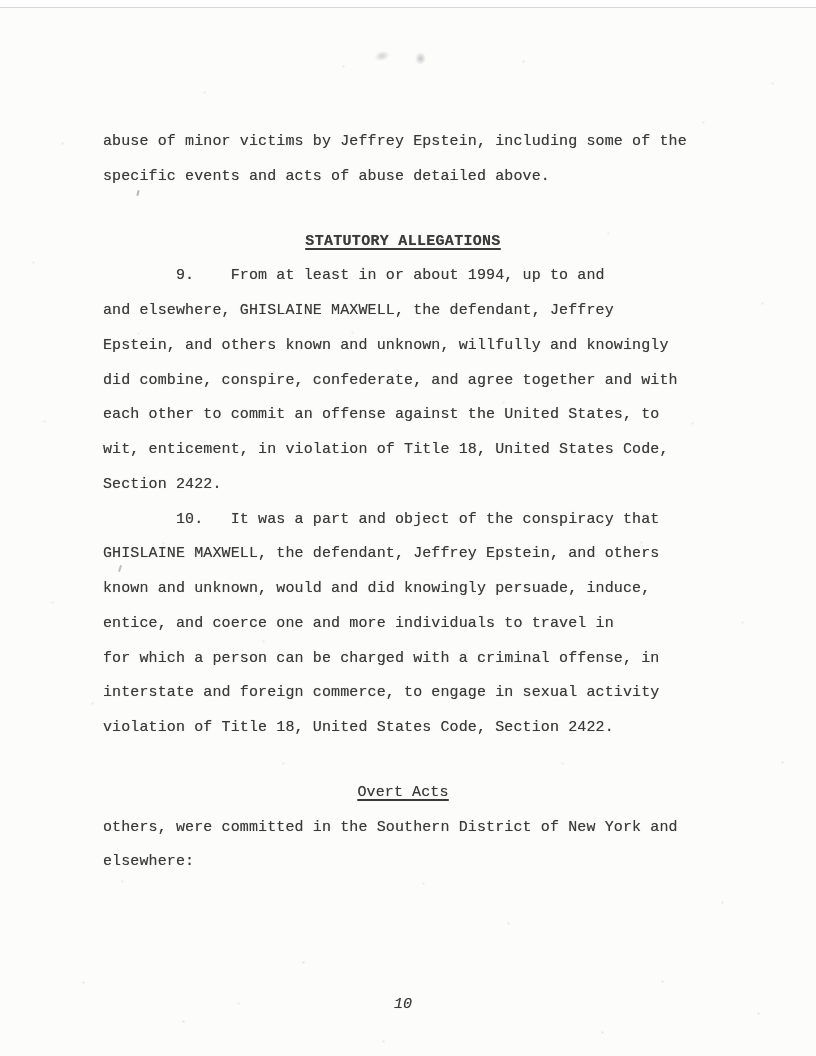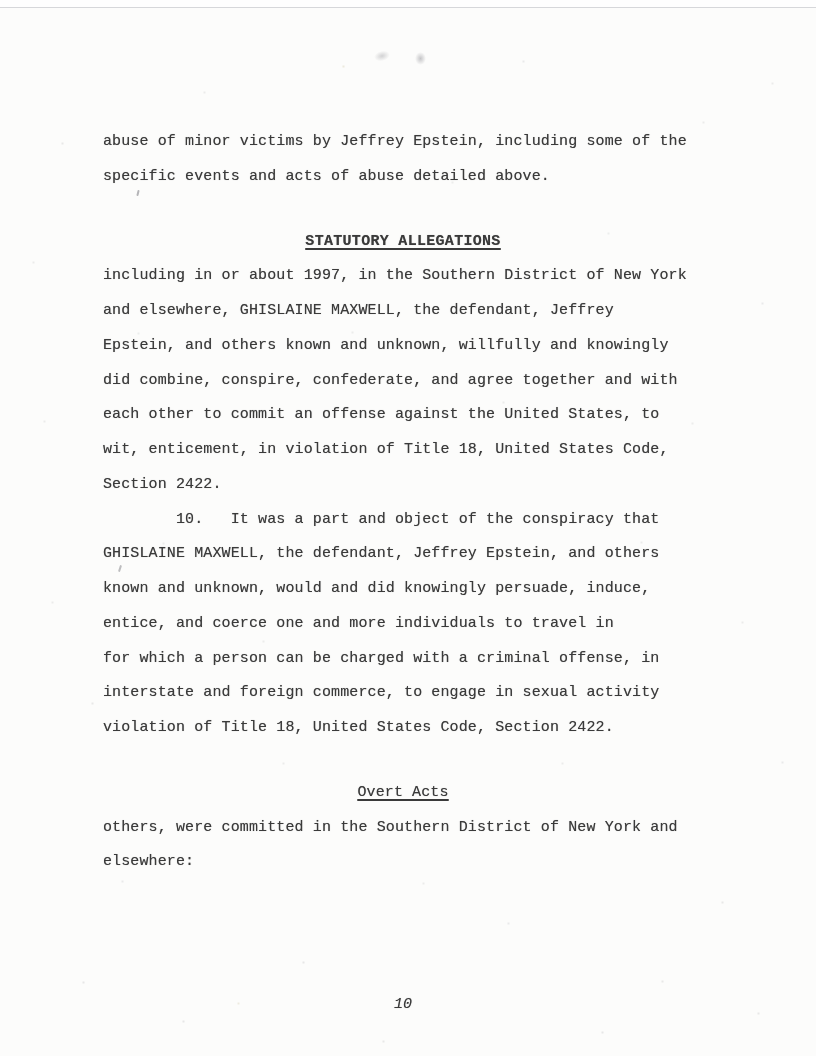--- a/index.html
+++ b/index.html
@@ -133,21 +133,21 @@
   <div class="speckles"></div>
   <div class="smudge-a"></div>
   <div class="smudge-b"></div>
   <div class="tick-a"></div>
   <div class="tick-b"></div>
 
   <div class="content">
     <div class="line">abuse of minor victims by Jeffrey Epstein, including some of the</div>
     <div class="line">specific events and acts of abuse detailed above.</div>
     <div class="line heading"><span class="u bold">STATUTORY ALLEGATIONS</span></div>
-    <div class="line">including in or about 1997, in the Southern District of New York</div>
+    <div class="line">        9.    From at least in or about 1994, up to and</div>
     <div class="line">and elsewhere, GHISLAINE MAXWELL, the defendant, Jeffrey</div>
     <div class="line">Epstein, and others known and unknown, willfully and knowingly</div>
     <div class="line">did combine, conspire, confederate, and agree together and with</div>
     <div class="line">each other to commit an offense against the United States, to</div>
     <div class="line">wit, enticement, in violation of Title 18, United States Code,</div>
     <div class="line">Section 2422.</div>
     <div class="line">        10.   It was a part and object of the conspiracy that</div>
     <div class="line">GHISLAINE MAXWELL, the defendant, Jeffrey Epstein, and others</div>
     <div class="line">known and unknown, would and did knowingly persuade, induce,</div>
     <div class="line">entice, and coerce one and more individuals to travel in</div>

